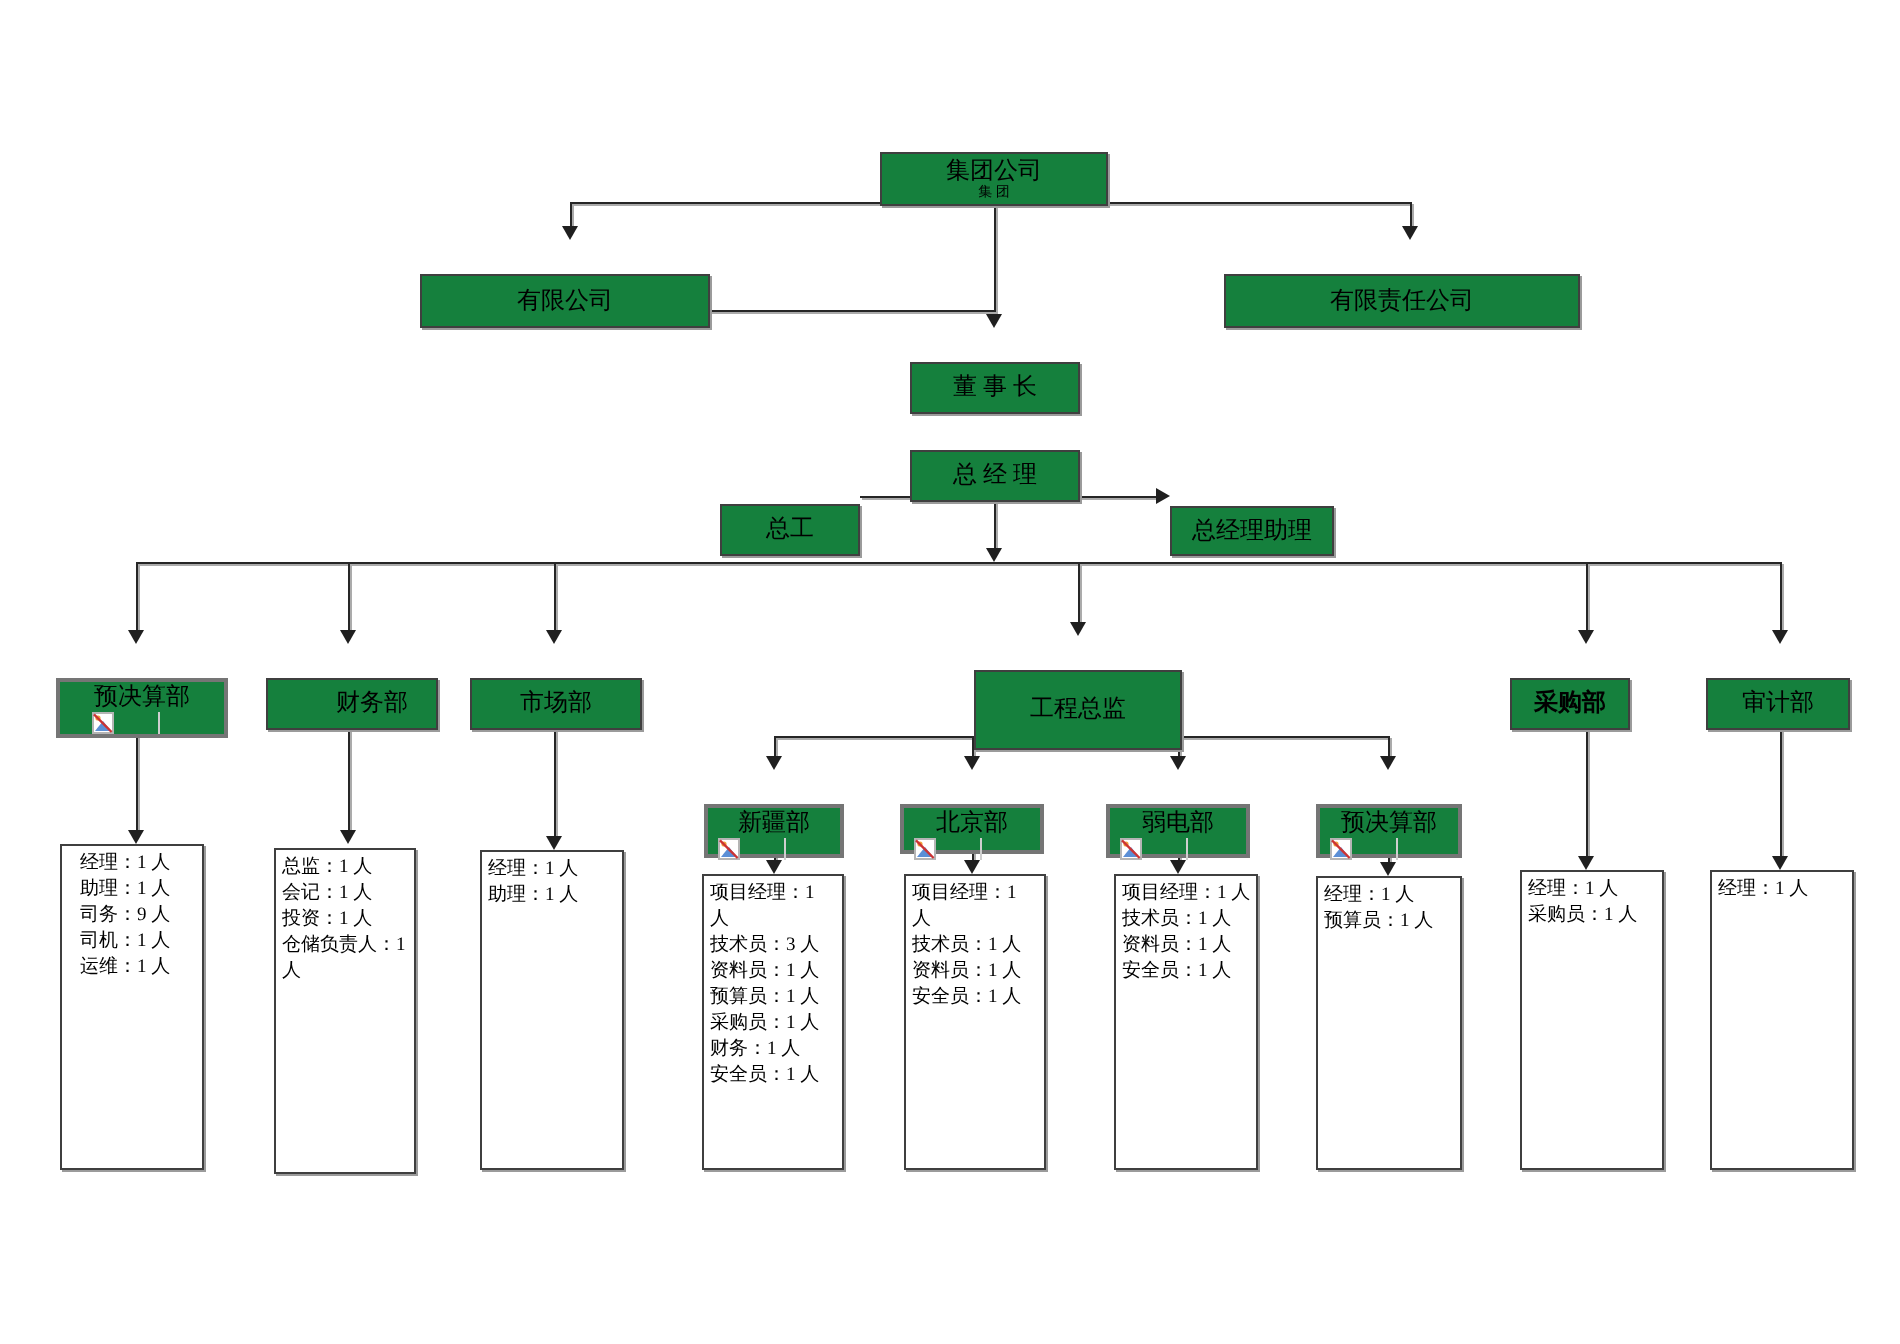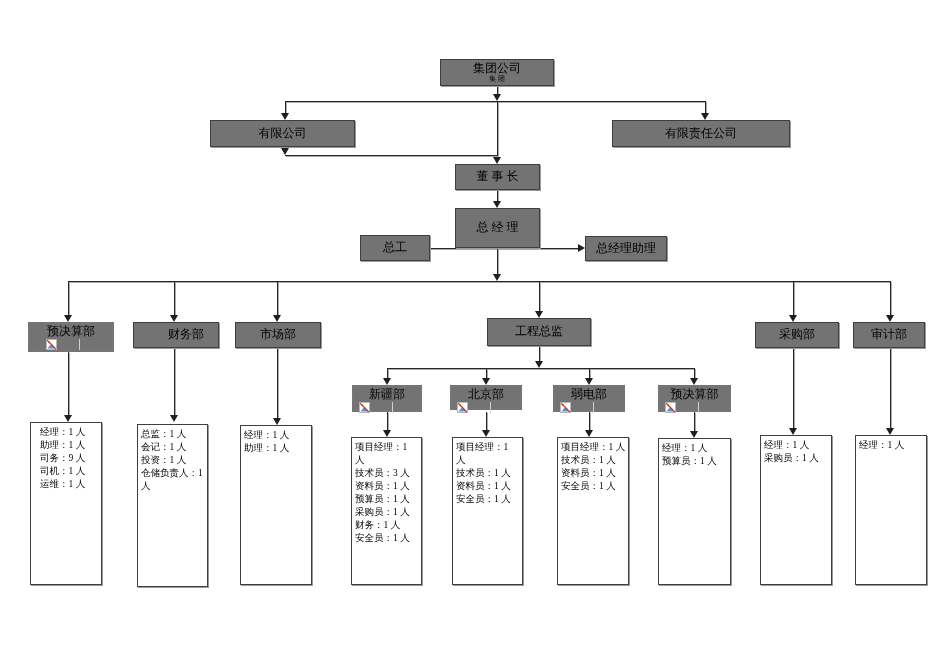--- a/index.html
+++ b/index.html
@@ -1,22 +1,22 @@
 <!DOCTYPE html>
 <html><head>
 <meta charset="utf-8">
 <style>
   html,body{margin:0;padding:0;background:#fff;}
   .canvas{position:relative;width:950px;height:672px;background:#fff;overflow:hidden;
           font-family:"Liberation Serif","DejaVu Serif",serif;color:#000;}
   .title{position:absolute;top:25px;left:0;width:950px;text-align:center;
          font-size:20px;font-weight:bold;padding-left:34px;box-sizing:border-box;letter-spacing:1px;}
-  .node{position:absolute;background:#737373;border:1px solid #3f3f3f;box-shadow:1px 1px 0 #9b9b9b;
+  .node{position:absolute;background:#15803d;border:1px solid #3f3f3f;box-shadow:1px 1px 0 #9b9b9b;
         display:flex;flex-direction:column;align-items:center;justify-content:center;
-        box-sizing:border-box;font-size:12px;line-height:1.15;}
+        box-sizing:border-box;font-size:12px;line-height:1.15;margin-top:17px;}
   .node.thick{border:2px solid #757575;box-shadow:none;}
   .node.with-icon{justify-content:flex-start;padding-top:1px;}
   .node-label{white-space:nowrap;}
   .node-sublabel{font-size:7px;line-height:8px;}
   .icon-row{display:flex;align-items:flex-start;align-self:flex-start;height:12px;margin-top:0;}
   .broken-img{display:inline-block;width:11px;height:11px;line-height:0;}
   .img-frame{display:inline-block;width:22px;height:11px;border-right:1px solid #cfcfcf;}
   .staff-box{position:absolute;background:#fff;border:1px solid #3f3f3f;box-shadow:1px 1px 0 #9b9b9b;
              box-sizing:border-box;font-size:9.5px;line-height:13px;padding:3px 2px 0 3px;}
   .staff-box.indent{padding-left:9px;}
@@ -108,21 +108,21 @@
   <div class="node" style="left:210px;top:120px;width:145px;height:27px;">
     <div class="node-label">有限公司</div>
   </div>
   <div class="node" style="left:612px;top:120px;width:178px;height:27px;">
     <div class="node-label">有限责任公司</div>
   </div>
 
   <div class="node" style="left:455px;top:164px;width:85px;height:26px;">
     <div class="node-label">董 事 长</div>
   </div>
-  <div class="node" style="left:455px;top:208px;width:85px;height:40px;">
+  <div class="node" style="left:455px;top:208px;width:85px;height:26px;">
     <div class="node-label">总 经 理</div>
   </div>
   <div class="node" style="left:360px;top:235px;width:70px;height:26px;">
     <div class="node-label">总工</div>
   </div>
   <div class="node" style="left:585px;top:236px;width:82px;height:25px;">
     <div class="node-label">总经理助理</div>
   </div>
 
   <div class="node thick with-icon" style="left:28px;top:322px;width:86px;height:30px;">
@@ -136,24 +136,24 @@
           </svg></span>
       <span class="img-frame"></span>
     </div>
   </div>
   <div class="node" style="left:133px;top:322px;width:86px;height:26px;padding-left:20px;">
     <div class="node-label">财务部</div>
   </div>
   <div class="node" style="left:235px;top:322px;width:86px;height:26px;">
     <div class="node-label">市场部</div>
   </div>
-  <div class="node" style="left:487px;top:318px;width:104px;height:28px;justify-content:center;">
+  <div class="node" style="left:487px;top:318px;width:104px;height:40px;justify-content:center;">
     <div class="node-label">工程总监</div>
   </div>
-  <div class="node" style="left:755px;top:322px;width:84px;height:26px;">
+  <div class="node" style="left:755px;top:322px;width:60px;height:26px;font-weight:bold;">
     <div class="node-label">采购部</div>
   </div>
   <div class="node" style="left:853px;top:322px;width:72px;height:26px;">
     <div class="node-label">审计部</div>
   </div>
 
   <div class="node thick with-icon" style="left:352px;top:385px;width:70px;height:27px;">
     <div class="node-label">新疆部</div>
     <div class="icon-row" style="margin-left:5px;">
       <span class="broken-img"><svg width="11" height="11" viewBox="0 0 11 11">

